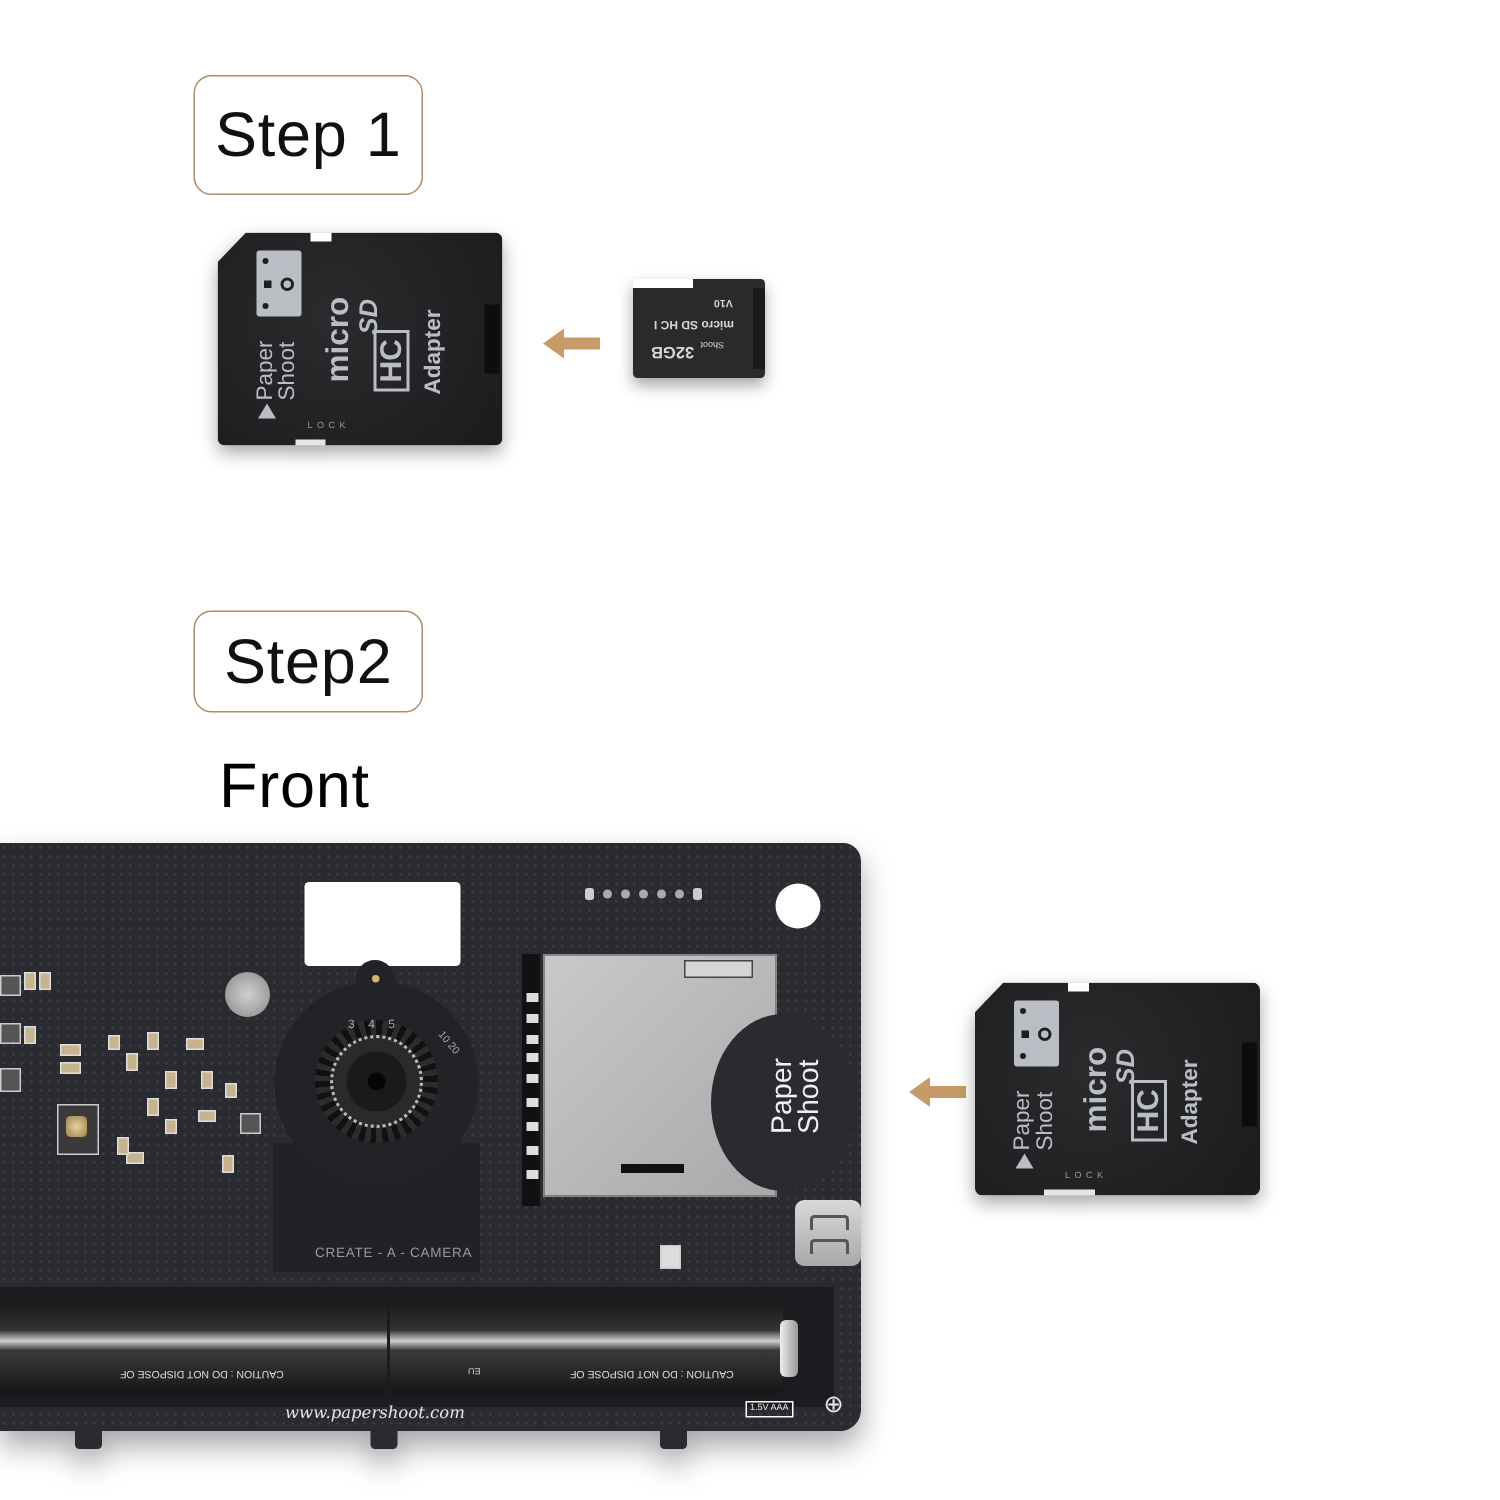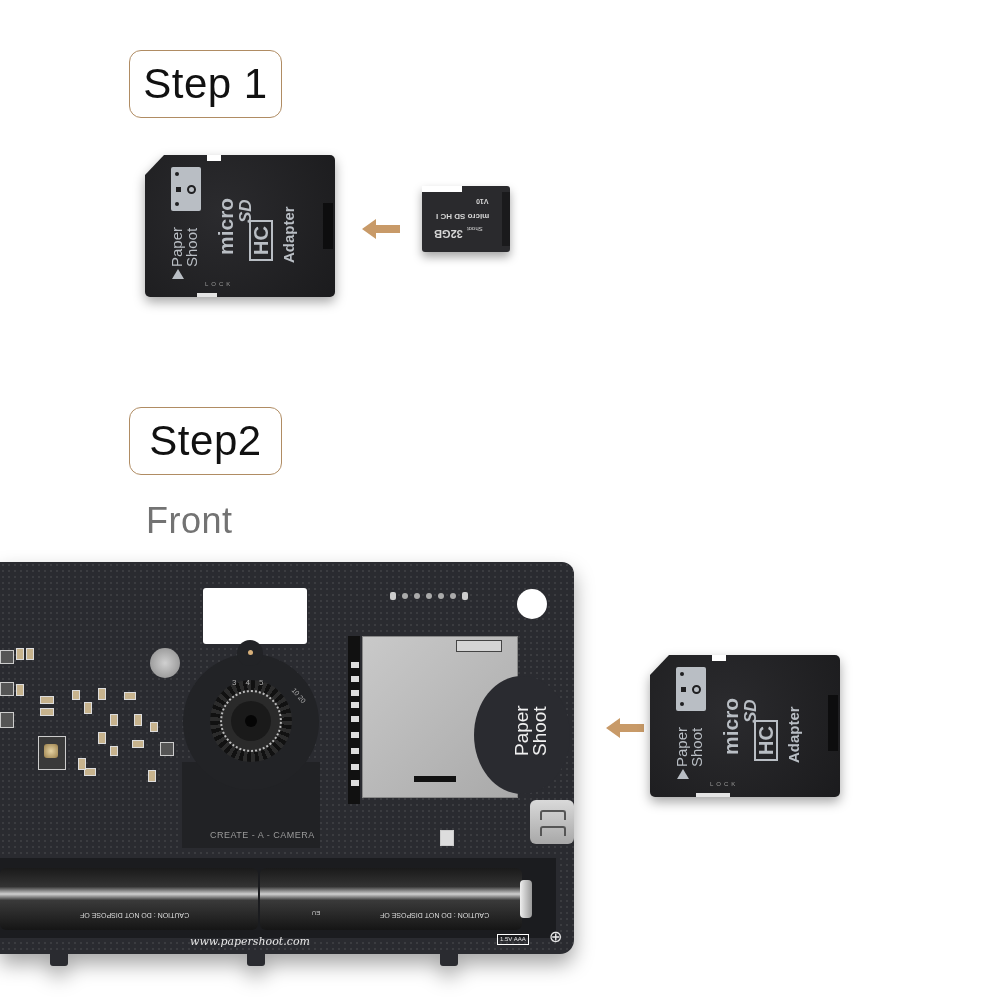--- a/index.html
+++ b/index.html
@@ -6,21 +6,21 @@
   body {
     width: 1000px; height: 1000px; background: #ffffff; position: relative; overflow: hidden;
     font-family: "Liberation Sans", sans-serif;
   }
   .step-badge {
     position: absolute; border: 1.5px solid #b08c63; border-radius: 12px;
     box-sizing: border-box; display: flex; align-items: center; justify-content: center;
     color: #111; font-size: 42px; letter-spacing: 0.5px; background: #fff;
   }
   .front-label {
-    position: absolute; color: #737373; font-size: 36px; letter-spacing: 0.5px;
+    position: absolute; color: #000000; font-size: 42px; letter-spacing: 0.5px;
   }
   .arrow {
     position: absolute; width: 40px; height: 20px;
   }
   .sd-wrap { position: absolute; filter: drop-shadow(0 5px 6px rgba(0,0,0,0.35)); }
   .sd-body {
     position: absolute; inset: 0; background: radial-gradient(circle at 40% 40%, #2b2b2e 0%, #1b1b1d 100%);
     clip-path: polygon(10% 0, 100% 0, 100% 100%, 0 100%, 0 14%);
     border-radius: 5px;
   }
@@ -75,21 +75,21 @@
     background: linear-gradient(180deg, #1a1a1a 0%, #333 30%, #cfcfcf 42%, #3a3a3a 52%, #151515 100%);
   }
   .batt-tray { position: absolute; background: #1b1c1f; }
   .pcb-text { position: absolute; color: #e8e8e8; white-space: nowrap; }
   .usb-c { position: absolute; background: linear-gradient(180deg, #d9d9d9, #a8a8a8); border-radius: 6px; }
   .cam-text { position: absolute; color: #9a9a9a; font-size: 9px; letter-spacing: 0.5px; white-space: nowrap; }
 </style>
 </head>
 <body>
 
-<div class="step-badge" style="left:129px; top:50px; width:153px; height:68px;">
+<div class="step-badge" style="left:129px; top:50px; width:153px; height:80px;">
   <span>Step 1</span>
 </div>
 
 <div class="sd-wrap" style="left:145px; top:155px; width:190px; height:142px;">
   <div class="sd-body"></div>
   <div class="sd-notch-r" style="left:178px; top:48px; width:10px; height:46px;"></div>
   <div class="sd-logo-cam" style="left:26px; top:12px; width:30px; height:44px;">
     <div class="dot" style="left:4px; top:5px; width:4px; height:4px;"></div>
     <div class="sq" style="left:5px; top:20px; width:5px; height:5px;"></div>
     <div class="dot" style="left:16px; top:18px; width:9px; height:9px; background:#b9bec4; border:2px solid #1f1f21; box-sizing:border-box;"></div>

